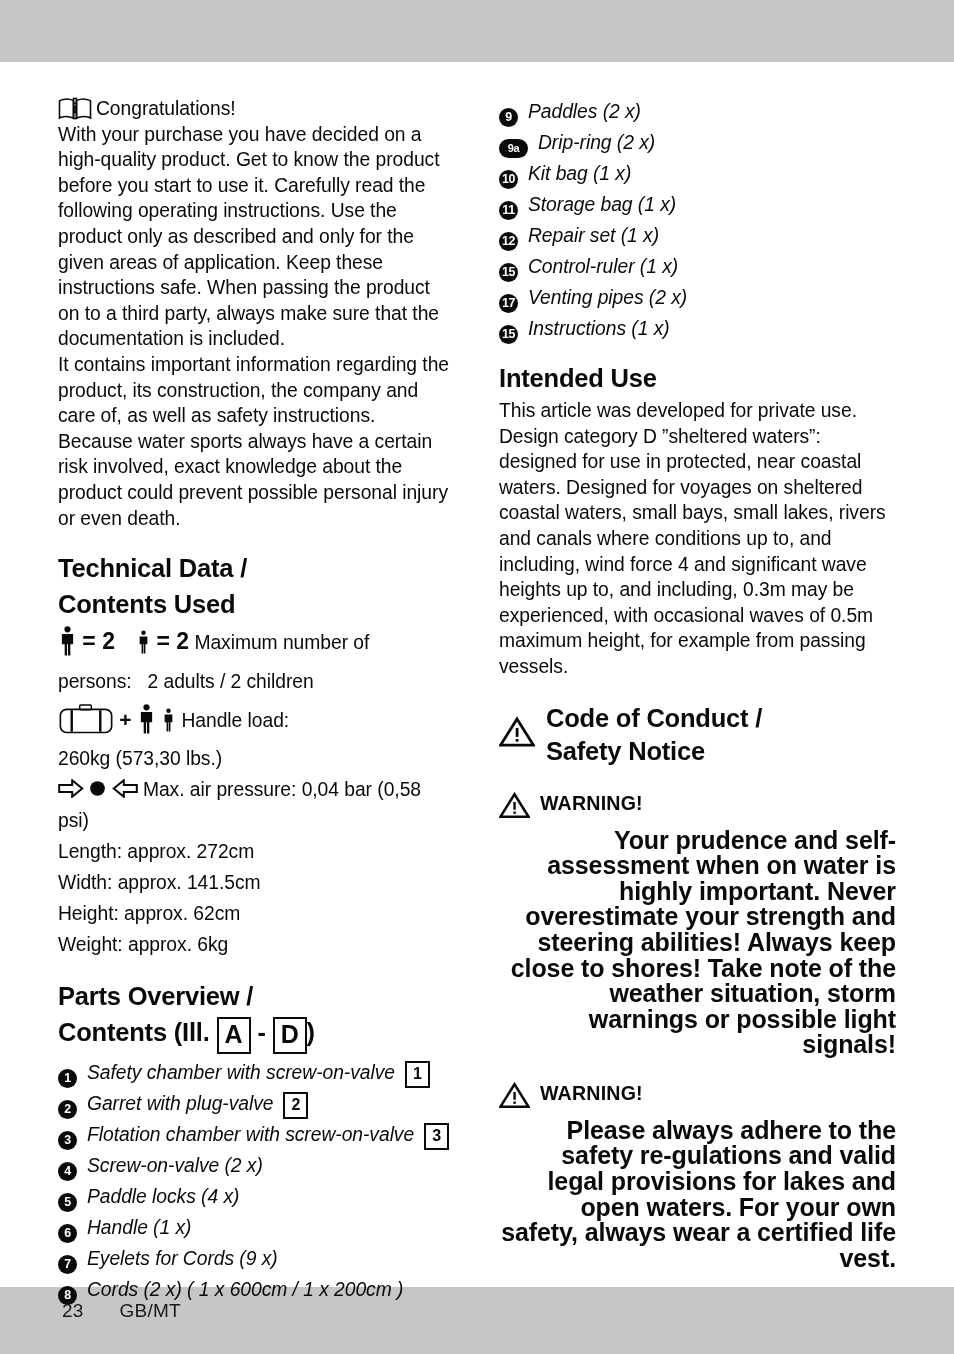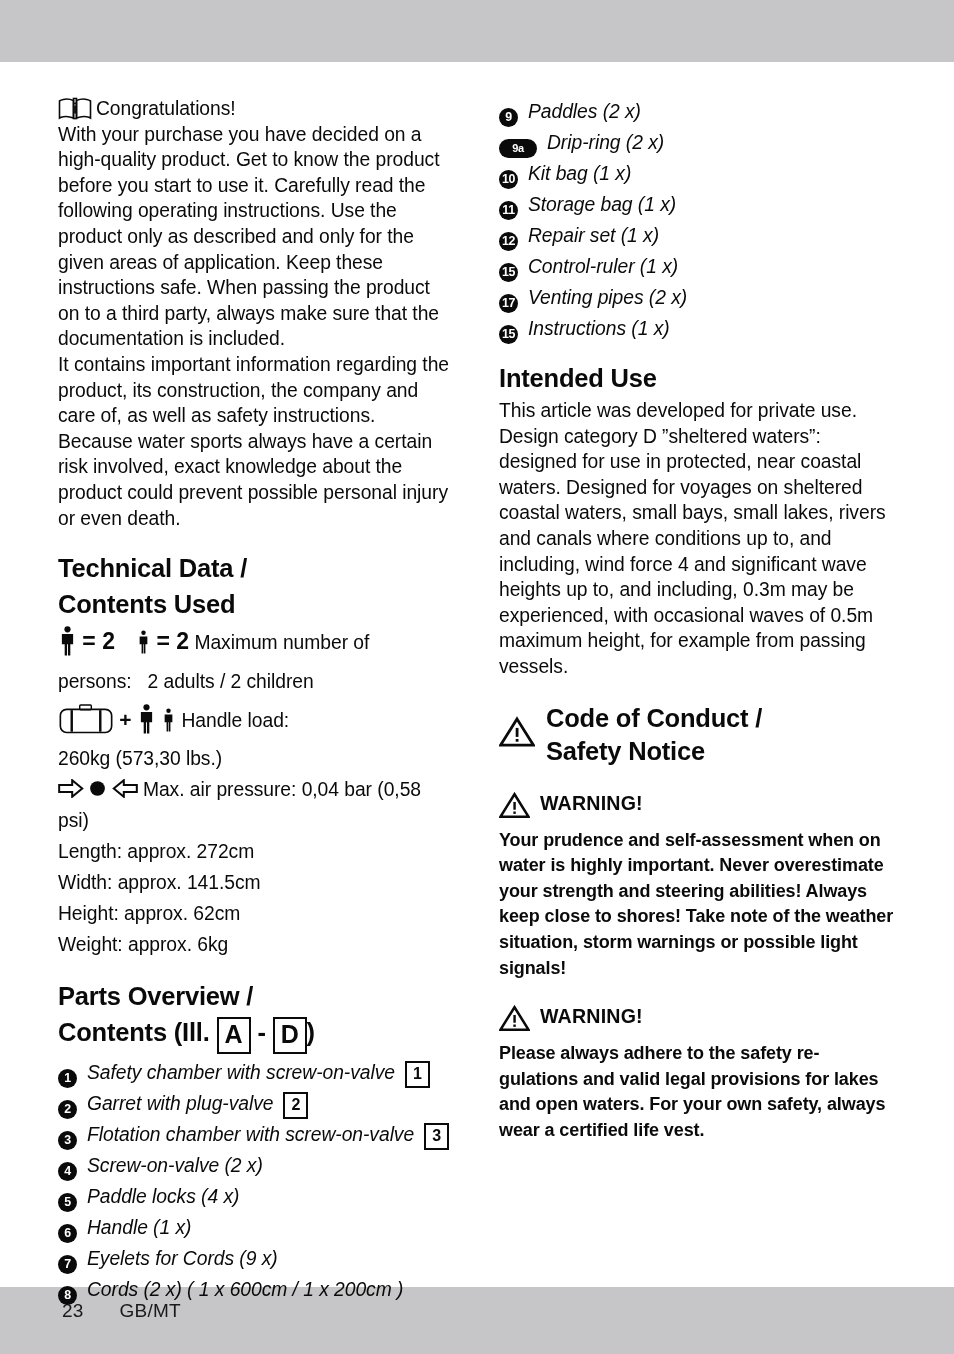--- a/index.html
+++ b/index.html
@@ -65,23 +65,24 @@
     line-height: 33px;
     font-weight: bold;
     letter-spacing: -0.2px;
     margin: 18px 0 3px 0;
   }
   h2.tight { margin-top: 20px; }
   h2.firsthead { margin-top: 21px; }
 
   .bold-block {
     font-weight: bold;
-    font-size: 18px;
+    font-size: 25px;
     line-height: 25.6px;
     letter-spacing: -0.1px;
+    text-align: right;
   }
 
   
   .ico { display: inline-block; vertical-align: -3px; }
 
   .book-icon { width: 34px; height: 24px; vertical-align: -5px; margin-right: 4px; }
   .person-adult { width: 19px; height: 30px; vertical-align: -7px; }
   .person-child { width: 15px; height: 24px; vertical-align: -5px; }
   .suitcase-icon { width: 56px; height: 30px; vertical-align: -7px; }
   .arrow-icon { width: 26px; height: 19px; vertical-align: -2px; }
@@ -127,21 +128,21 @@
     border-radius: 50%;
     width: 19px;
     height: 19px;
     font-size: 12.4px;
     font-weight: bold;
     letter-spacing: -0.3px;
     flex: none;
   }
   .circnum.wide {
     border-radius: 9.5px;
-    width: 38px;
+    width: 29px;
     font-size: 11px;
     text-align: right;
   }
 
   .item {
     display: flex;
     align-items: baseline;
     gap: 10px;
     font-size: 19.3px;
     line-height: 31px;

